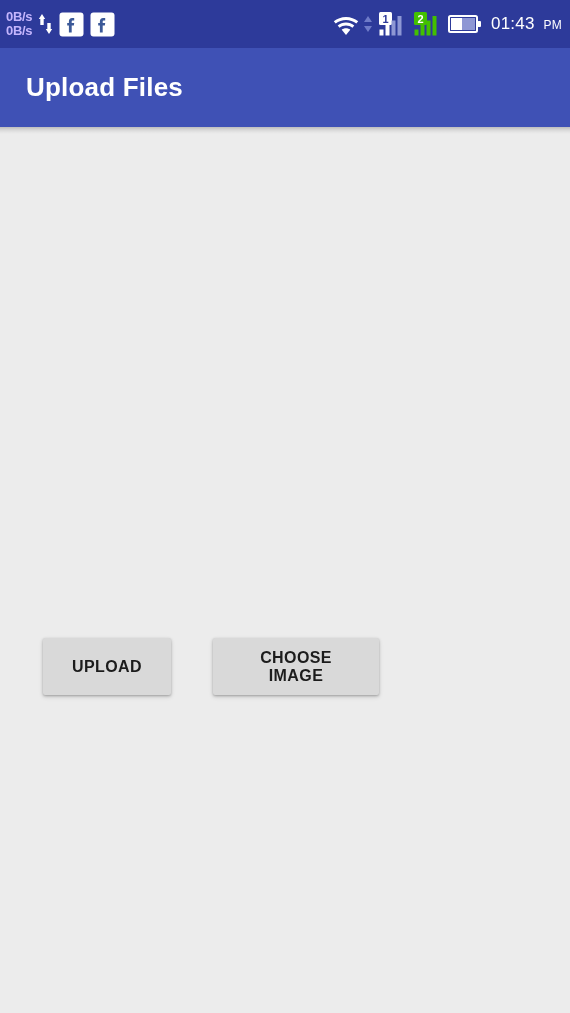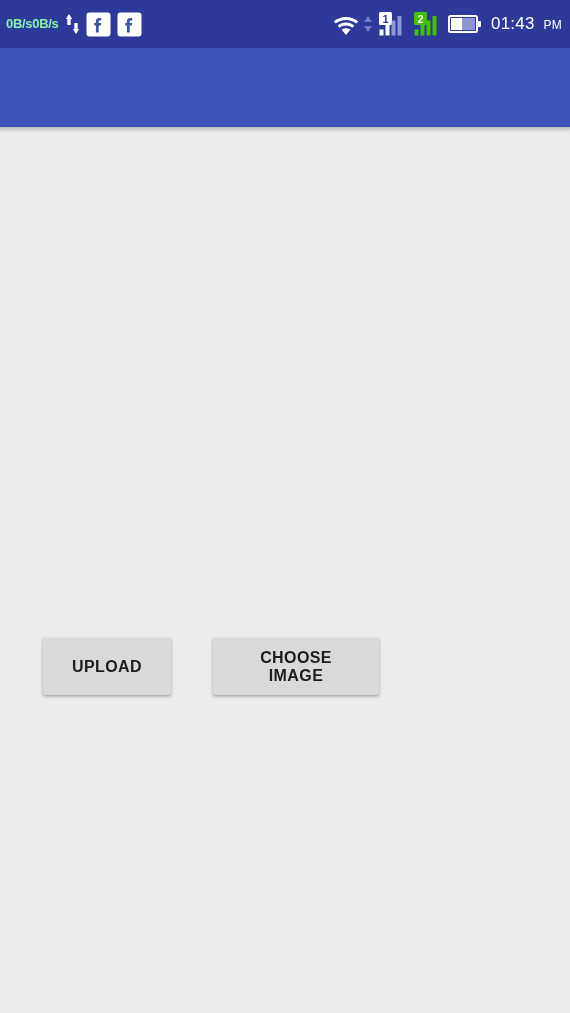--- a/index.html
+++ b/index.html
@@ -40,26 +40,27 @@
 
   .status-left {
     display: flex;
     align-items: center;
     gap: 6px;
     height: 100%;
   }
 
   .net-speed {
     display: flex;
+    flex-direction: column;
     justify-content: center;
     line-height: 1.05;
     font-size: 13px;
     font-weight: bold;
     letter-spacing: -0.3px;
-    color: #86efac;
+    color: #c4b5fd;
     text-align: center;
   }
 
   .arrows-icon {
     display: block;
     width: 15px;
     height: 26px;
   }
 
   .fb-icon {
@@ -247,20 +248,21 @@
         </svg>
       </span>
 
       <div class="clock">
         <span>01:43</span><span class="ampm">PM</span>
       </div>
     </div>
   </div>
 
   <div class="app-bar">
+    <div class="app-bar-title">Upload Files</div>
     <div class="app-bar-shadow"></div>
   </div>
 
   <div class="content">
     <div class="button-row">
       <button class="mat-button upload">UPLOAD</button>
       <button class="mat-button choose">CHOOSE IMAGE</button>
     </div>
   </div>
 

